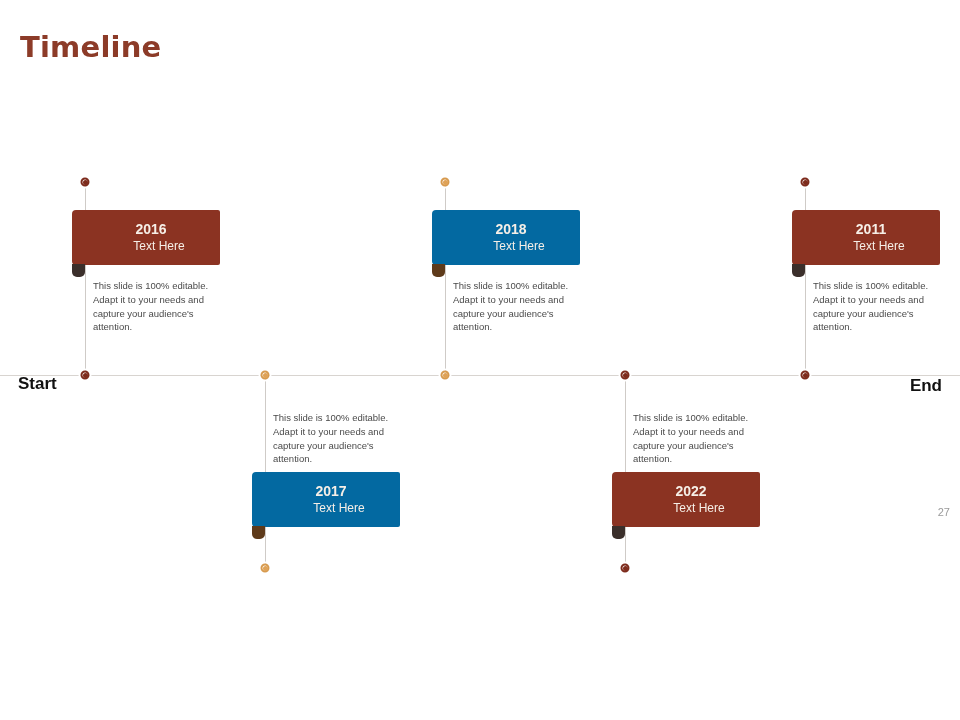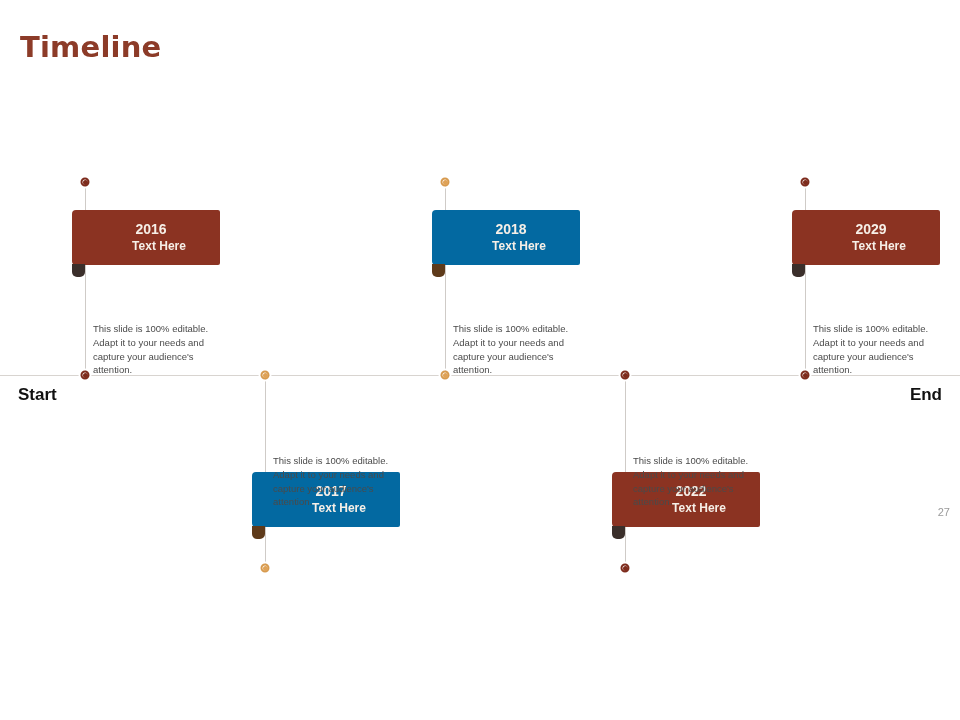--- a/index.html
+++ b/index.html
@@ -41,22 +41,22 @@
     height: 1px;
     background: #d8d4d0;
   }
   .axis-label {
     position: absolute;
     font-size: 17px;
     font-weight: bold;
     color: #111111;
     font-family: "Liberation Sans", sans-serif;
   }
-  .axis-label.start { left: 18px; top: 385px; }
-  .axis-label.end   { right: 18px; top: 385px; }
+  .axis-label.start { left: 18px; top: 374px; }
+  .axis-label.end   { right: 18px; top: 376px; }
 
   
   .connector {
     position: absolute;
     width: 1px;
     background: #cfcbc7;
   }
 
   
   .marker {
@@ -135,36 +135,35 @@
   }
   .card .year {
     font-size: 14px;
     font-weight: bold;
     color: #f6efe7;
     line-height: 1.25;
     font-family: "Liberation Sans", sans-serif;
   }
   .card .subtitle {
     font-size: 12px;
-    font-weight: bold;
+    font-weight: normal;
     color: #f6efe7;
     line-height: 1.25;
     font-family: "Liberation Sans", sans-serif;
     margin-left: 16px;
   }
 
   
   .body-text {
     position: absolute;
     width: 122px;
     font-size: 9.5px;
     line-height: 1.45;
     color: #4a4a4a;
     font-family: "Liberation Sans", sans-serif;
-    margin-top: 43px;
   }
 
   
   .page-number {
     position: absolute;
     right: 10px;
     bottom: 6px;
     font-size: 11px;
     color: #9a9a9a;
     font-family: "Liberation Sans", sans-serif;
@@ -246,21 +245,21 @@
       <div class="connector" style="left: 805px; top: 182px; height: 193px;"></div>
       <div class="marker brown" style="left: 805px; top: 182px;">
         <span class="ring"></span>
       </div>
       <div class="marker brown" style="left: 805px; top: 375px;">
         <span class="ring"></span>
       </div>
       <div class="card brown" style="left: 792px; top: 210px;">
         <div class="fold"></div>
         <div class="card-inner">
-          <div class="year">2029</div>
+          <div class="year">2011</div>
           <div class="subtitle">Text Here</div>
         </div>
       </div>
       <div class="body-text" style="left: 813px; top: 279px;">This slide is 100% editable. Adapt it to your needs and capture your audience's attention.</div>
     </div>
 
   <div class="page-number">27</div>
 </div>
 
 </body></html>

